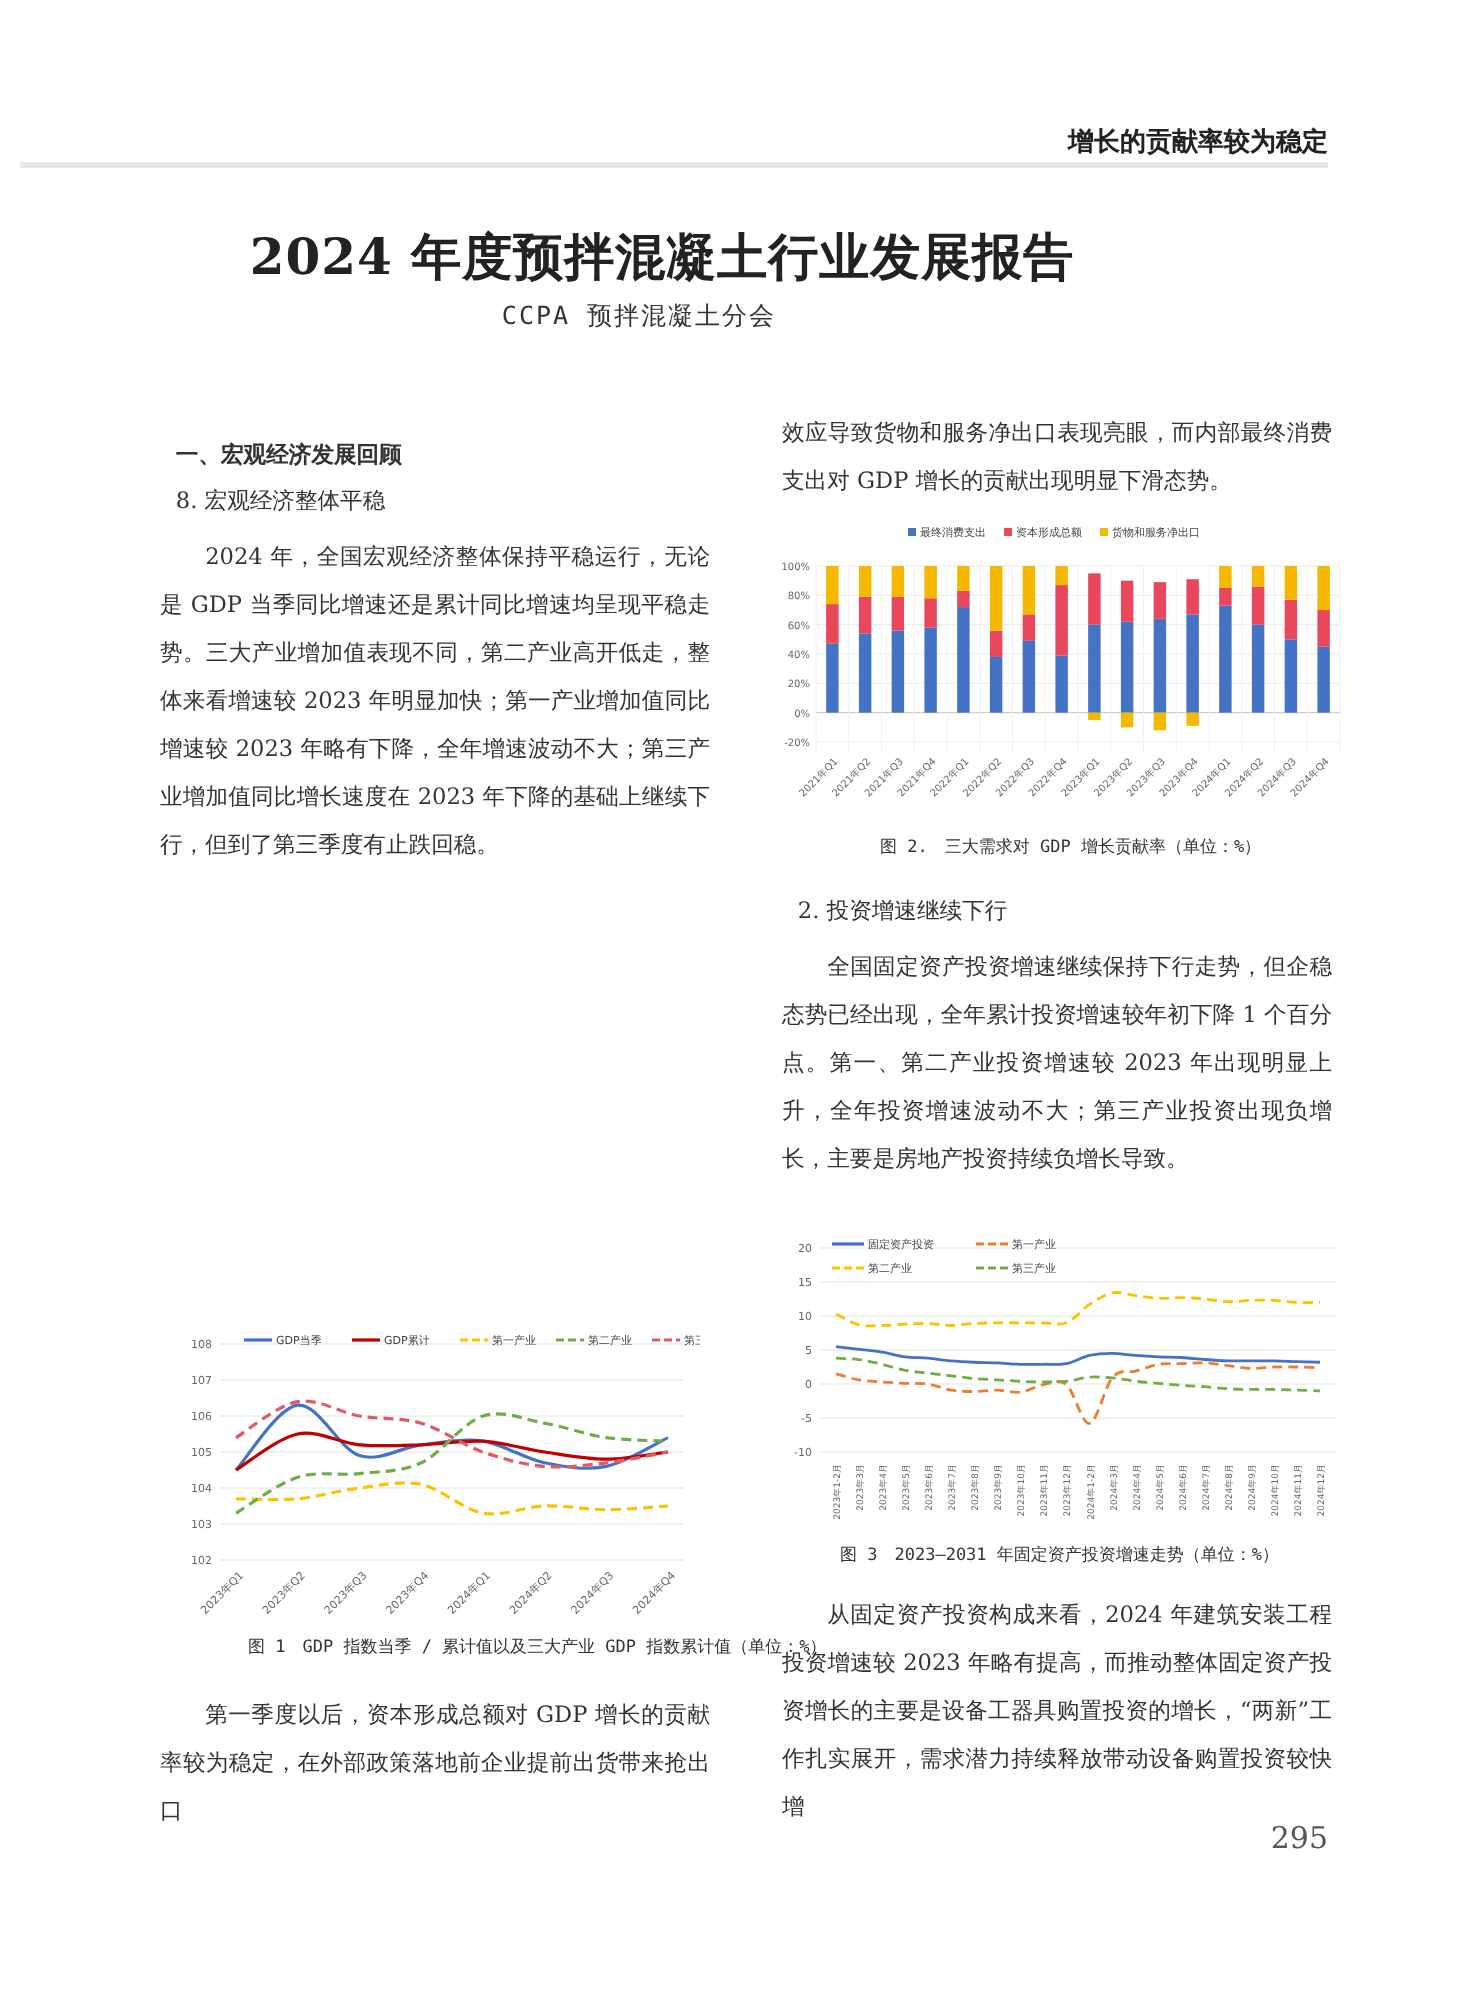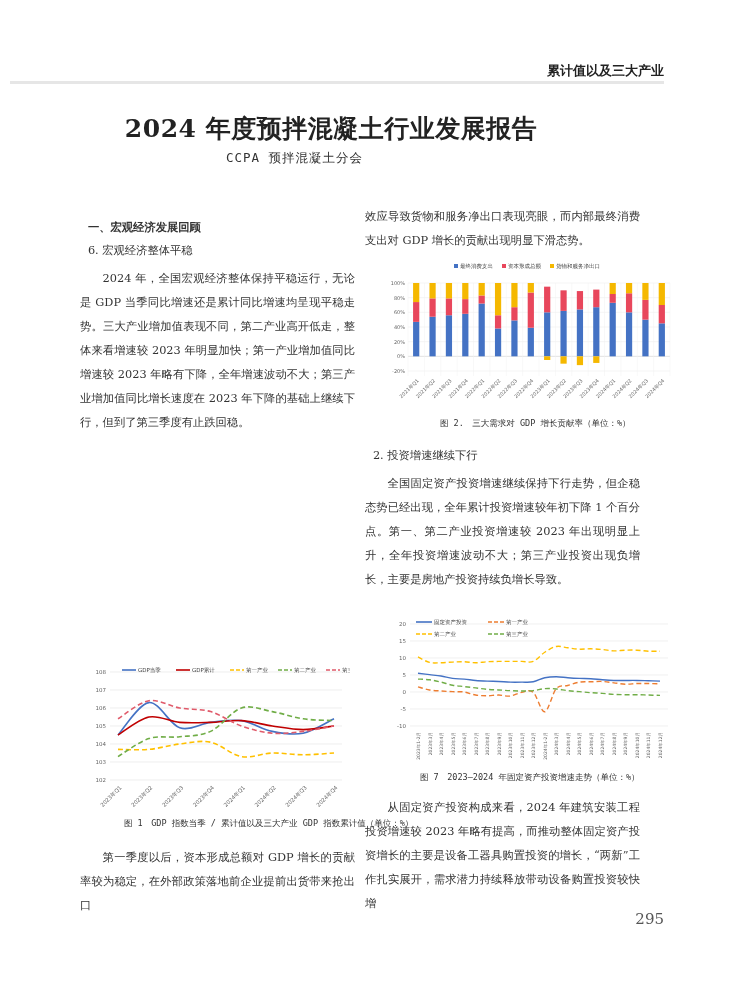--- a/index.html
+++ b/index.html
@@ -1,43 +1,43 @@
 <!DOCTYPE html>
 <html><head>
 <meta charset="utf-8">
 <style>
   html,body{margin:0;padding:0;background:#fff;}
   body{width:742px;height:999px;position:relative;overflow:hidden;font-family:"DejaVu Serif","Liberation Serif",serif;color:#333;}
   .running-head{position:absolute;right:78px;top:62px;font-size:13px;font-weight:bold;color:#222;font-family:"DejaVu Serif",serif;}
   .head-rule{position:absolute;left:10px;right:78px;top:81px;height:3px;background:#e6e6e6;}
   .title{position:absolute;left:0;width:662px;top:112px;text-align:center;font-size:25px;font-weight:bold;color:#222;letter-spacing:0.5px;font-family:"DejaVu Serif",serif;}
-  .subtitle{position:absolute;left:0;width:589px;top:150px;text-align:center;font-size:12.5px;color:#333;letter-spacing:1px;font-family:"DejaVu Sans Mono",monospace;}
+  .subtitle{position:absolute;left:0;width:589px;top:150px;text-align:center;font-size:12.5px;color:#333;letter-spacing:1px;font-family:"DejaVu Sans Mono",monospace;padding-left:25px;}
   .col{position:absolute;width:275px;font-size:11.3px;line-height:24px;color:#333;text-align:justify;}
   .col-left{left:80px;}
-  .col-right{left:365px;}
+  .col-right{left:391px;}
   .p{text-indent:2em;margin:0;}
   .h1{margin:0;font-weight:bold;text-indent:0.7em;}
   .h2{margin:0;text-indent:0.7em;}
   .figure{position:absolute;background:#fff;}
   .caption{position:absolute;font-size:8.5px;color:#333;font-family:"DejaVu Sans Mono",monospace;white-space:nowrap;}
   .pagenum{position:absolute;right:78px;top:910px;font-size:15px;color:#555;}
   svg text{font-family:"DejaVu Sans",sans-serif;}
 </style>
 </head>
 <body>
 
-<div class="running-head">累计值以及三大产业</div>
+<div class="running-head">增长的贡献率较为稳定</div>
 <div class="head-rule"></div>
 
 <h1 class="title" style="margin:0;">2024 年度预拌混凝土行业发展报告</h1>
 <div class="subtitle">CCPA 预拌混凝土分会</div>
 
 <div class="col col-left" style="top:205px;">
   <p class="h1" style="margin-top:10px;">一、宏观经济发展回顾</p>
-  <p class="h2">6. 宏观经济整体平稳</p>
+  <p class="h2">8. 宏观经济整体平稳</p>
   <p class="p" style="margin-top:4px;">2024 年，全国宏观经济整体保持平稳运行，无论是 GDP 当季同比增速还是累计同比增速均呈现平稳走势。三大产业增加值表现不同，第二产业高开低走，整体来看增速较 2023 年明显加快；第一产业增加值同比增速较 2023 年略有下降，全年增速波动不大；第三产业增加值同比增长速度在 2023 年下降的基础上继续下行，但到了第三季度有止跌回稳。</p>
 </div>
 
 <div class="figure" style="left:80px;top:660px;width:270px;height:150px;">
   <svg id="fig1" width="270" height="150">
       <line x1="30" x2="262" y1="120" y2="120" stroke="#e2e2e2" stroke-width="0.6"></line>
       <text x="26" y="122" font-size="5.5" fill="#666" text-anchor="end">102</text>
       <line x1="30" x2="262" y1="102" y2="102" stroke="#e2e2e2" stroke-width="0.6"></line>
       <text x="26" y="104" font-size="5.5" fill="#666" text-anchor="end">103</text>
       <line x1="30" x2="262" y1="84" y2="84" stroke="#e2e2e2" stroke-width="0.6"></line>
@@ -242,19 +242,19 @@
       <line x1="28" x2="44" y1="10" y2="10" stroke="#4472c4" stroke-width="1.6" stroke-dasharray=""></line>
       <text x="46" y="12" font-size="5.5" fill="#444">固定资产投资</text>
       <line x1="100" x2="116" y1="10" y2="10" stroke="#ed7d31" stroke-width="1.6" stroke-dasharray="4,2"></line>
       <text x="118" y="12" font-size="5.5" fill="#444">第一产业</text>
       <line x1="28" x2="44" y1="22" y2="22" stroke="#ffc000" stroke-width="1.6" stroke-dasharray="4,2"></line>
       <text x="46" y="24" font-size="5.5" fill="#444">第二产业</text>
       <line x1="100" x2="116" y1="22" y2="22" stroke="#70ad47" stroke-width="1.6" stroke-dasharray="4,2"></line>
       <text x="118" y="24" font-size="5.5" fill="#444">第三产业</text>
     </svg>
 </div>
-<div class="caption" style="left:420px;top:772px;">图 7　2023—2024 年固定资产投资增速走势（单位：%）</div>
+<div class="caption" style="left:420px;top:772px;">图 3　2023—2031 年固定资产投资增速走势（单位：%）</div>
 
 <div class="col col-right" style="top:796px;">
   <p class="p">从固定资产投资构成来看，2024 年建筑安装工程投资增速较 2023 年略有提高，而推动整体固定资产投资增长的主要是设备工器具购置投资的增长，“两新”工作扎实展开，需求潜力持续释放带动设备购置投资较快增</p>
 </div>
 
 <div class="pagenum">295</div>
 
 </body></html>

